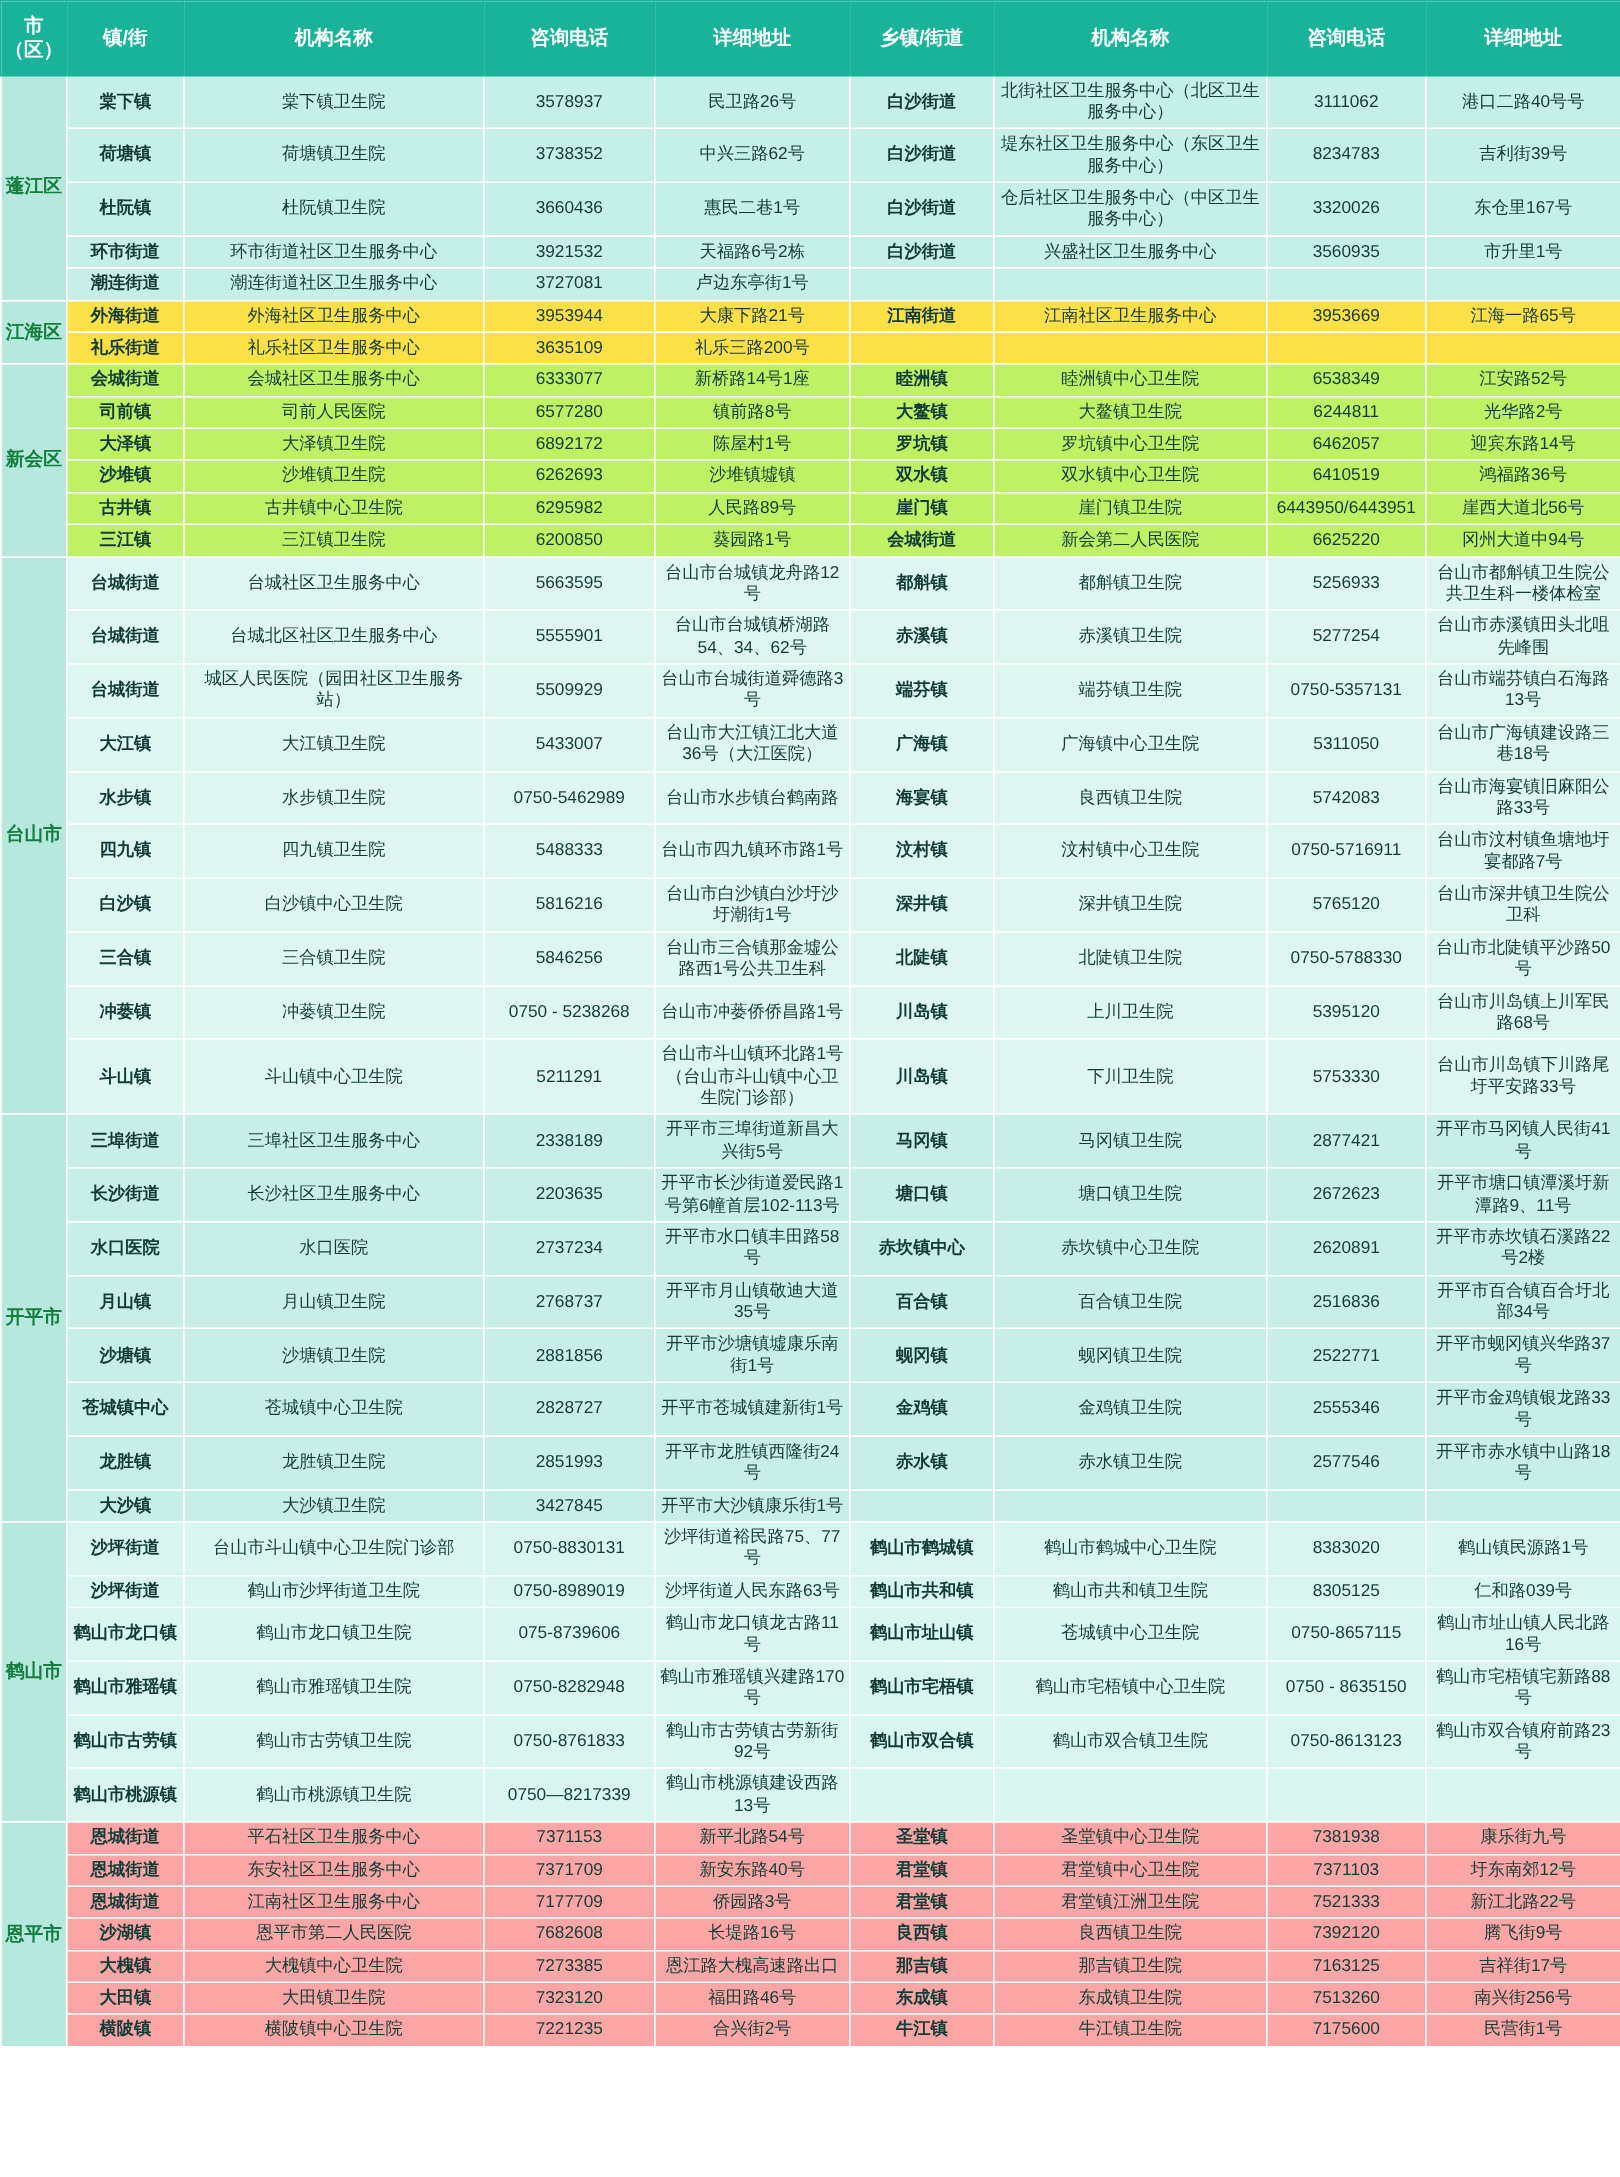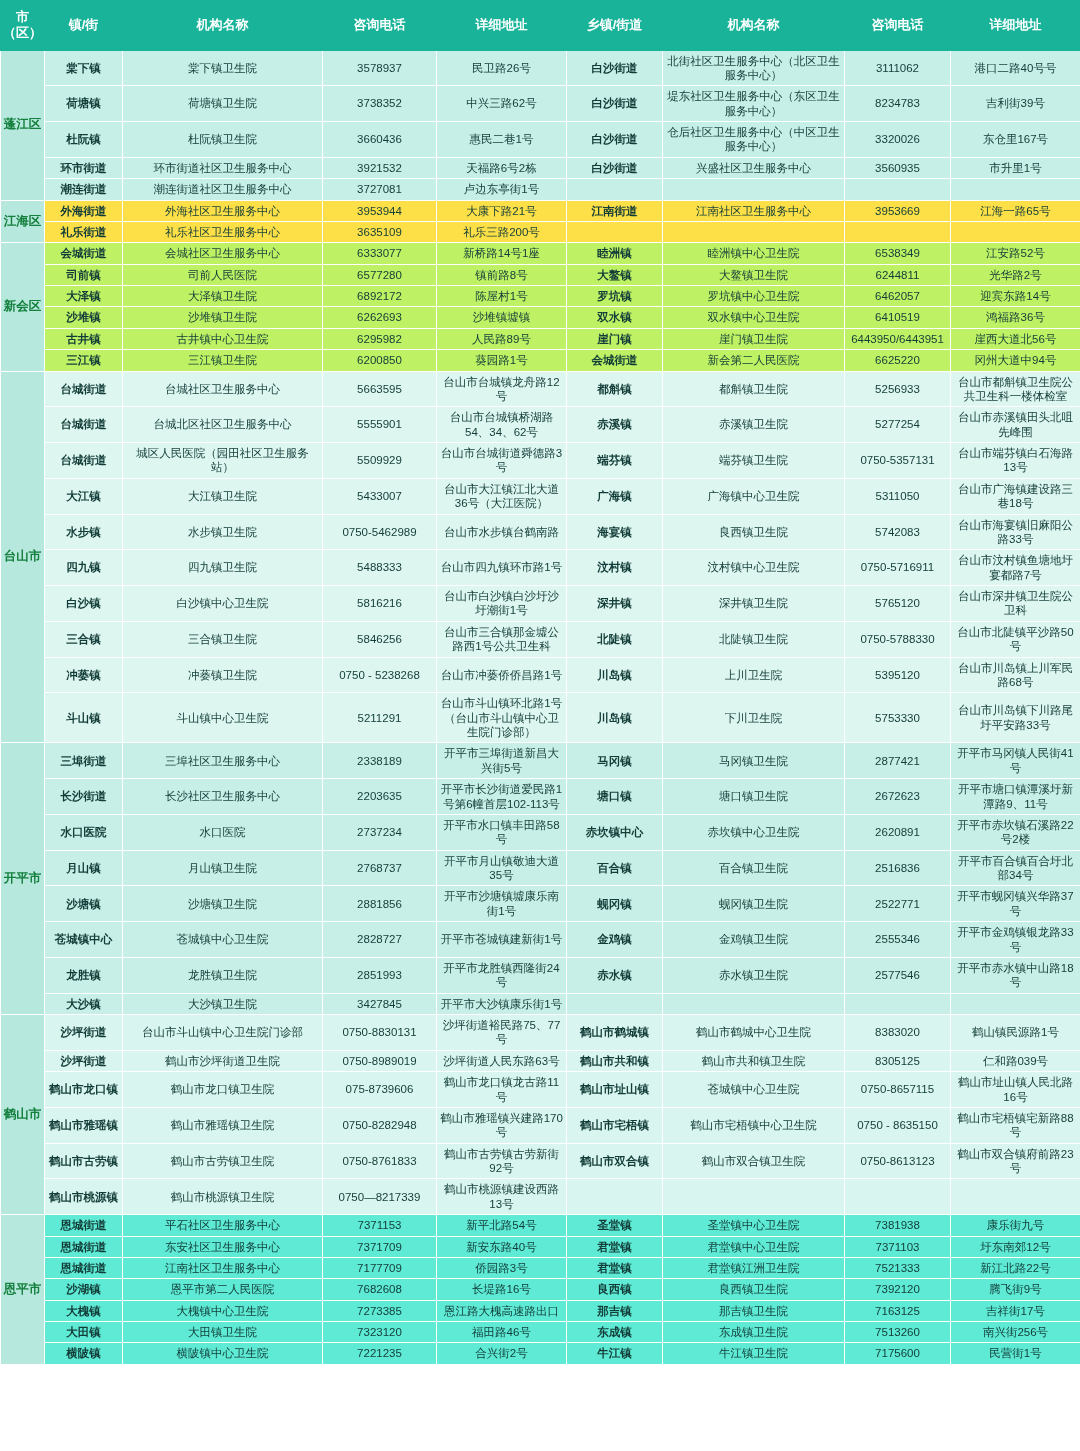--- a/index.html
+++ b/index.html
@@ -21,21 +21,21 @@
   col.c7{width:106px}
   col.c8{width:130px}
   td.region{background:#b6e8de !important;font-weight:bold;color:#15803d;font-size:12.5px;}
   td.bold{font-weight:bold;}
   .grp1 td{background:#c6efe7;}
   .grp2 td{background:#fde047;}
   .grp3 td{background:#bef264;}
   .grp4 td{background:#ddf6f0;}
   .grp5 td{background:#c8efe7;}
   .grp6 td{background:#d9f5ef;}
-  .grp7 td{background:#5eead4;}
+  .grp7 td{background:#fca5a5;}
 </style>
 </head>
 <body>
 
 <div id="sheet">
   <table>
     <colgroup>
       <col class="c0">
         <col class="c1">
         <col class="c2">

